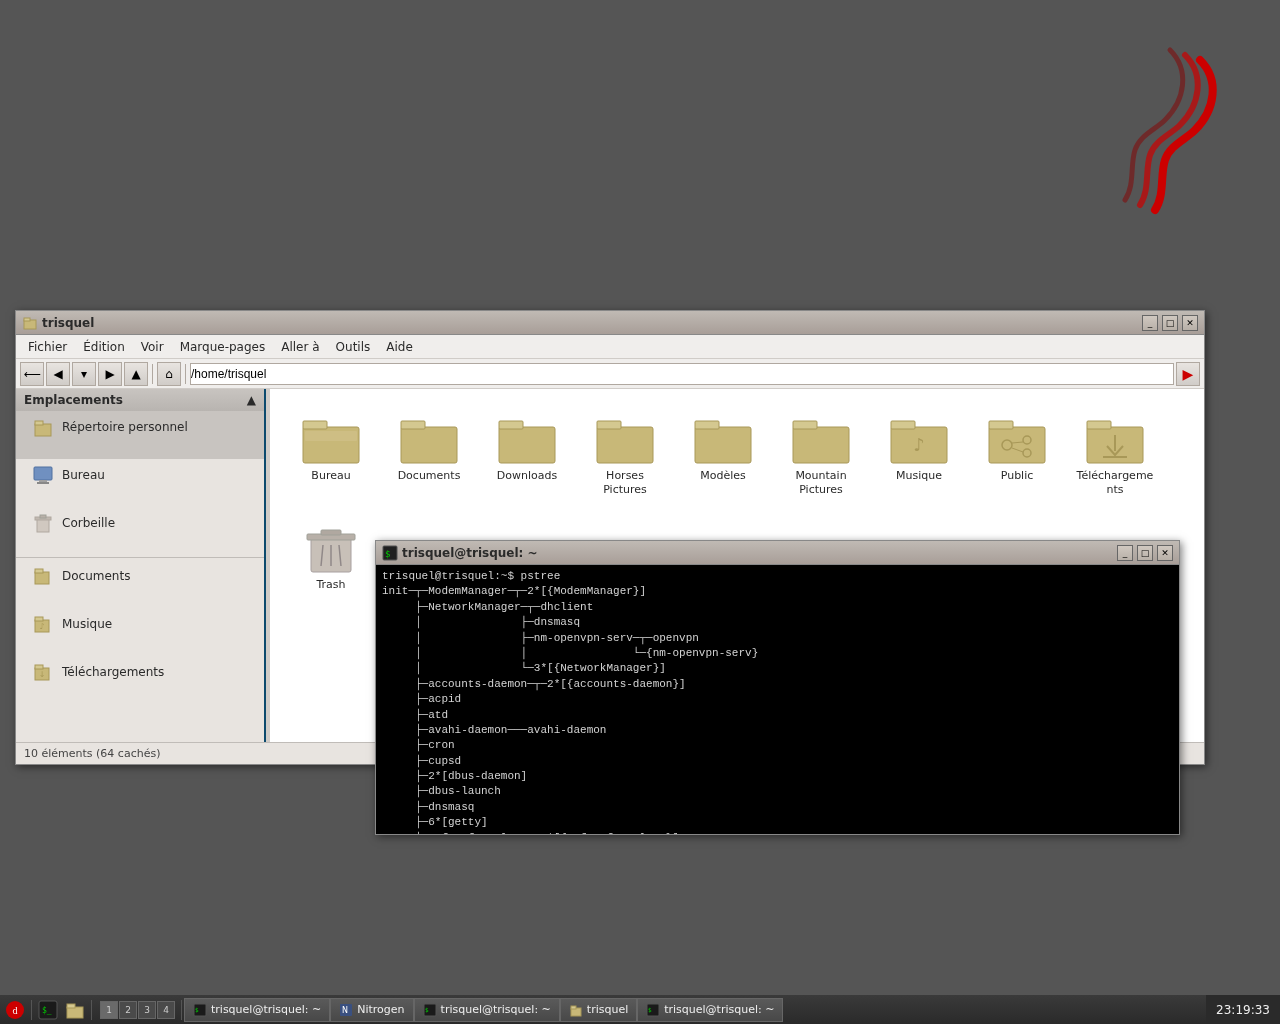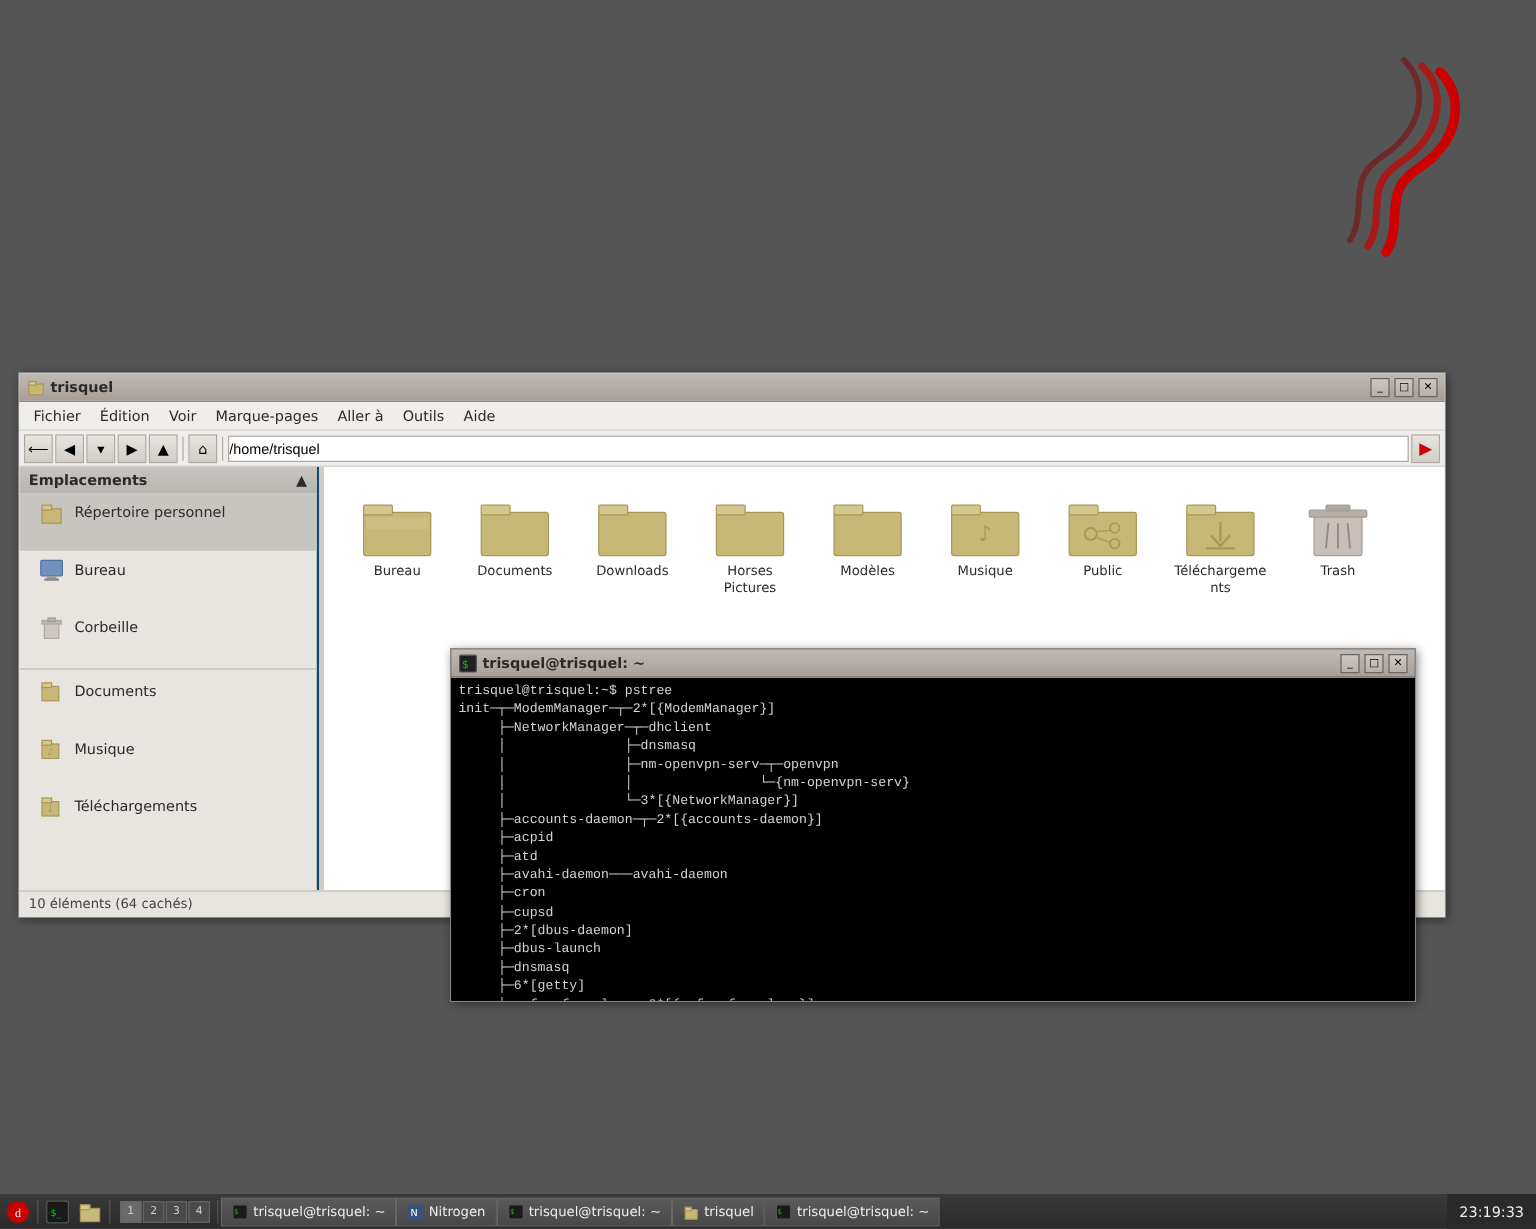--- a/index.html
+++ b/index.html
@@ -534,20 +534,27 @@
         </div>
 
         <div class="folder-item">
           <svg width="60" height="52" class="folder-icon">
             <rect x="2" y="14" width="56" height="36" rx="2" fill="#c8b878" stroke="#a89858" stroke-width="1"></rect>
             <rect x="2" y="8" width="24" height="8" rx="1" fill="#d4c890" stroke="#a89858" stroke-width="1"></rect>
           </svg>
           <span class="folder-label">Modèles</span>
         </div>
 
+        <div class="folder-item">
+          <svg width="60" height="52" class="folder-icon">
+            <rect x="2" y="14" width="56" height="36" rx="2" fill="#c8b878" stroke="#a89858" stroke-width="1"></rect>
+            <rect x="2" y="8" width="24" height="8" rx="1" fill="#d4c890" stroke="#a89858" stroke-width="1"></rect>
+          </svg>
+          <span class="folder-label">Mountain Pictures</span>
+        </div>
 
         <div class="folder-item">
           <svg width="60" height="52" class="folder-icon">
             <rect x="2" y="14" width="56" height="36" rx="2" fill="#c8b878" stroke="#a89858" stroke-width="1"></rect>
             <rect x="2" y="8" width="24" height="8" rx="1" fill="#d4c890" stroke="#a89858" stroke-width="1"></rect>
             <text x="30" y="38" font-size="18" fill="#a89858" text-anchor="middle">♪</text>
           </svg>
           <span class="folder-label">Musique</span>
         </div>
 

